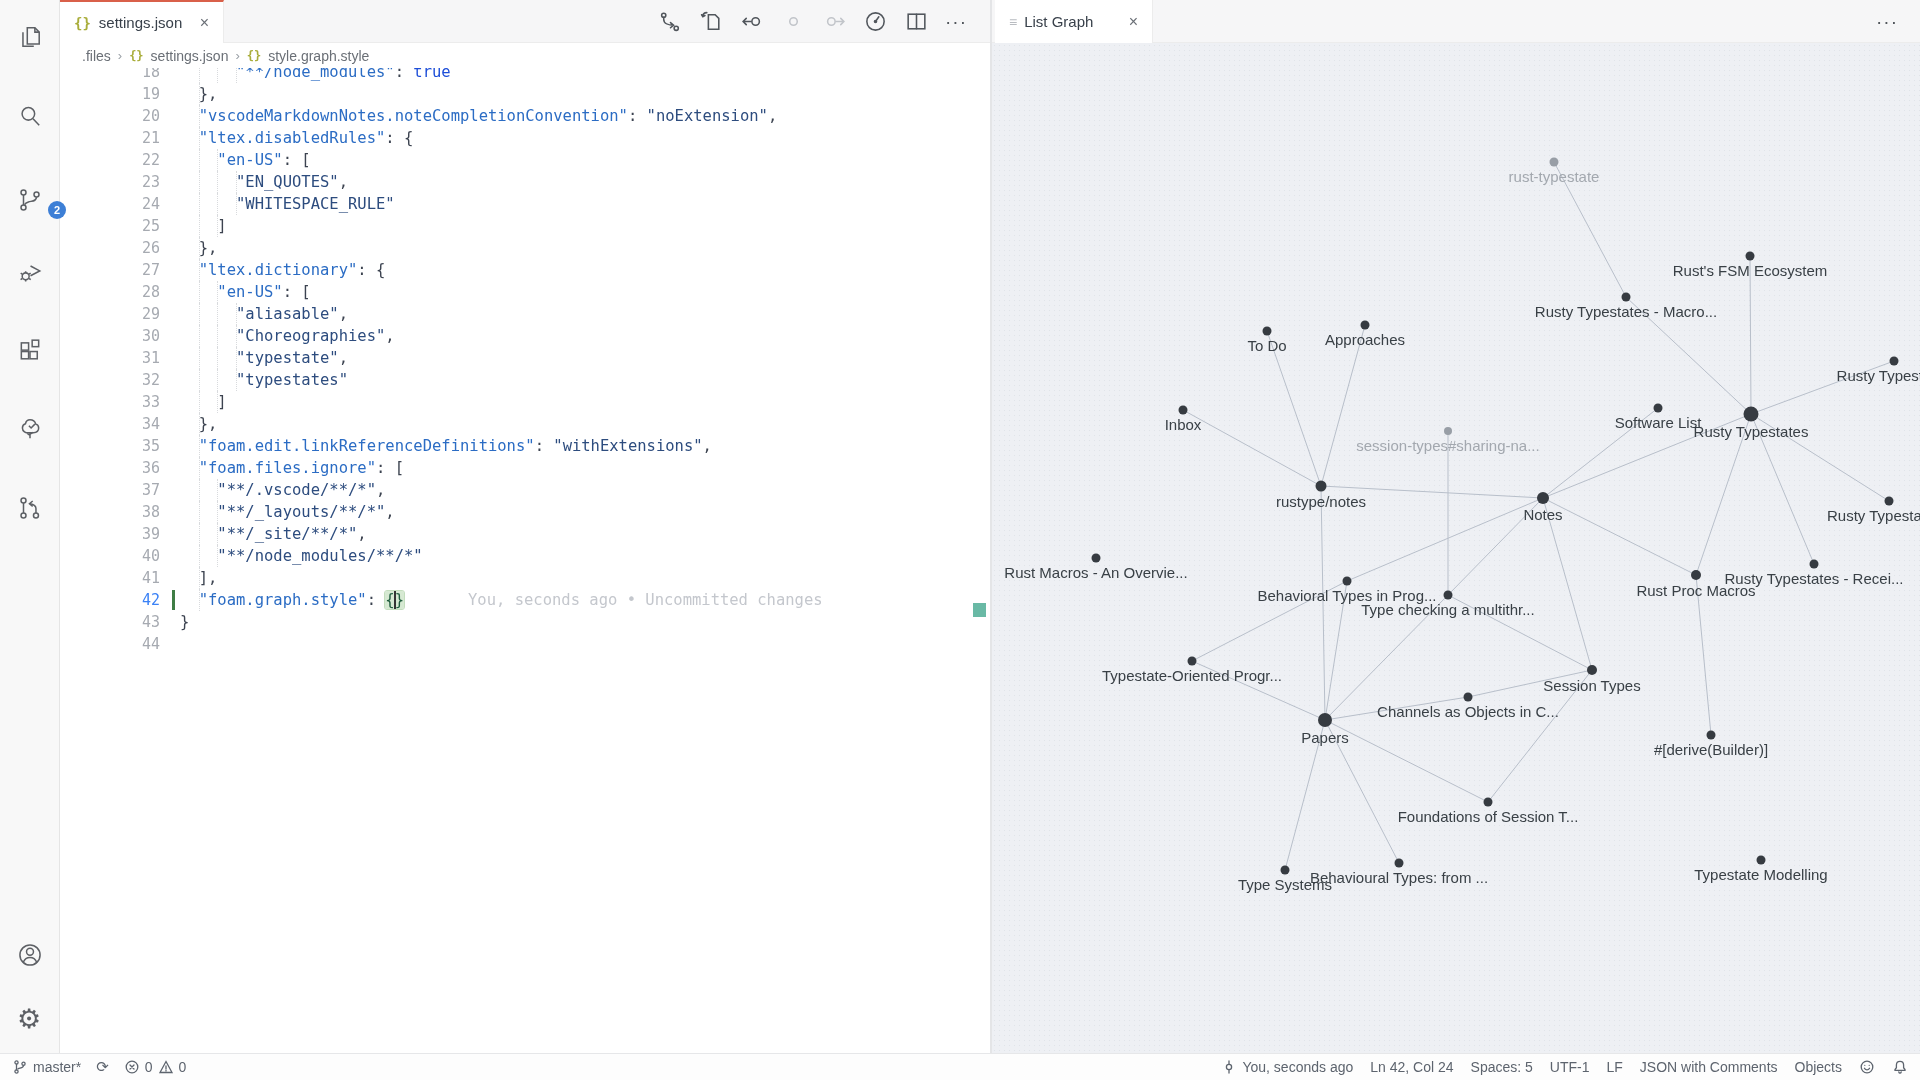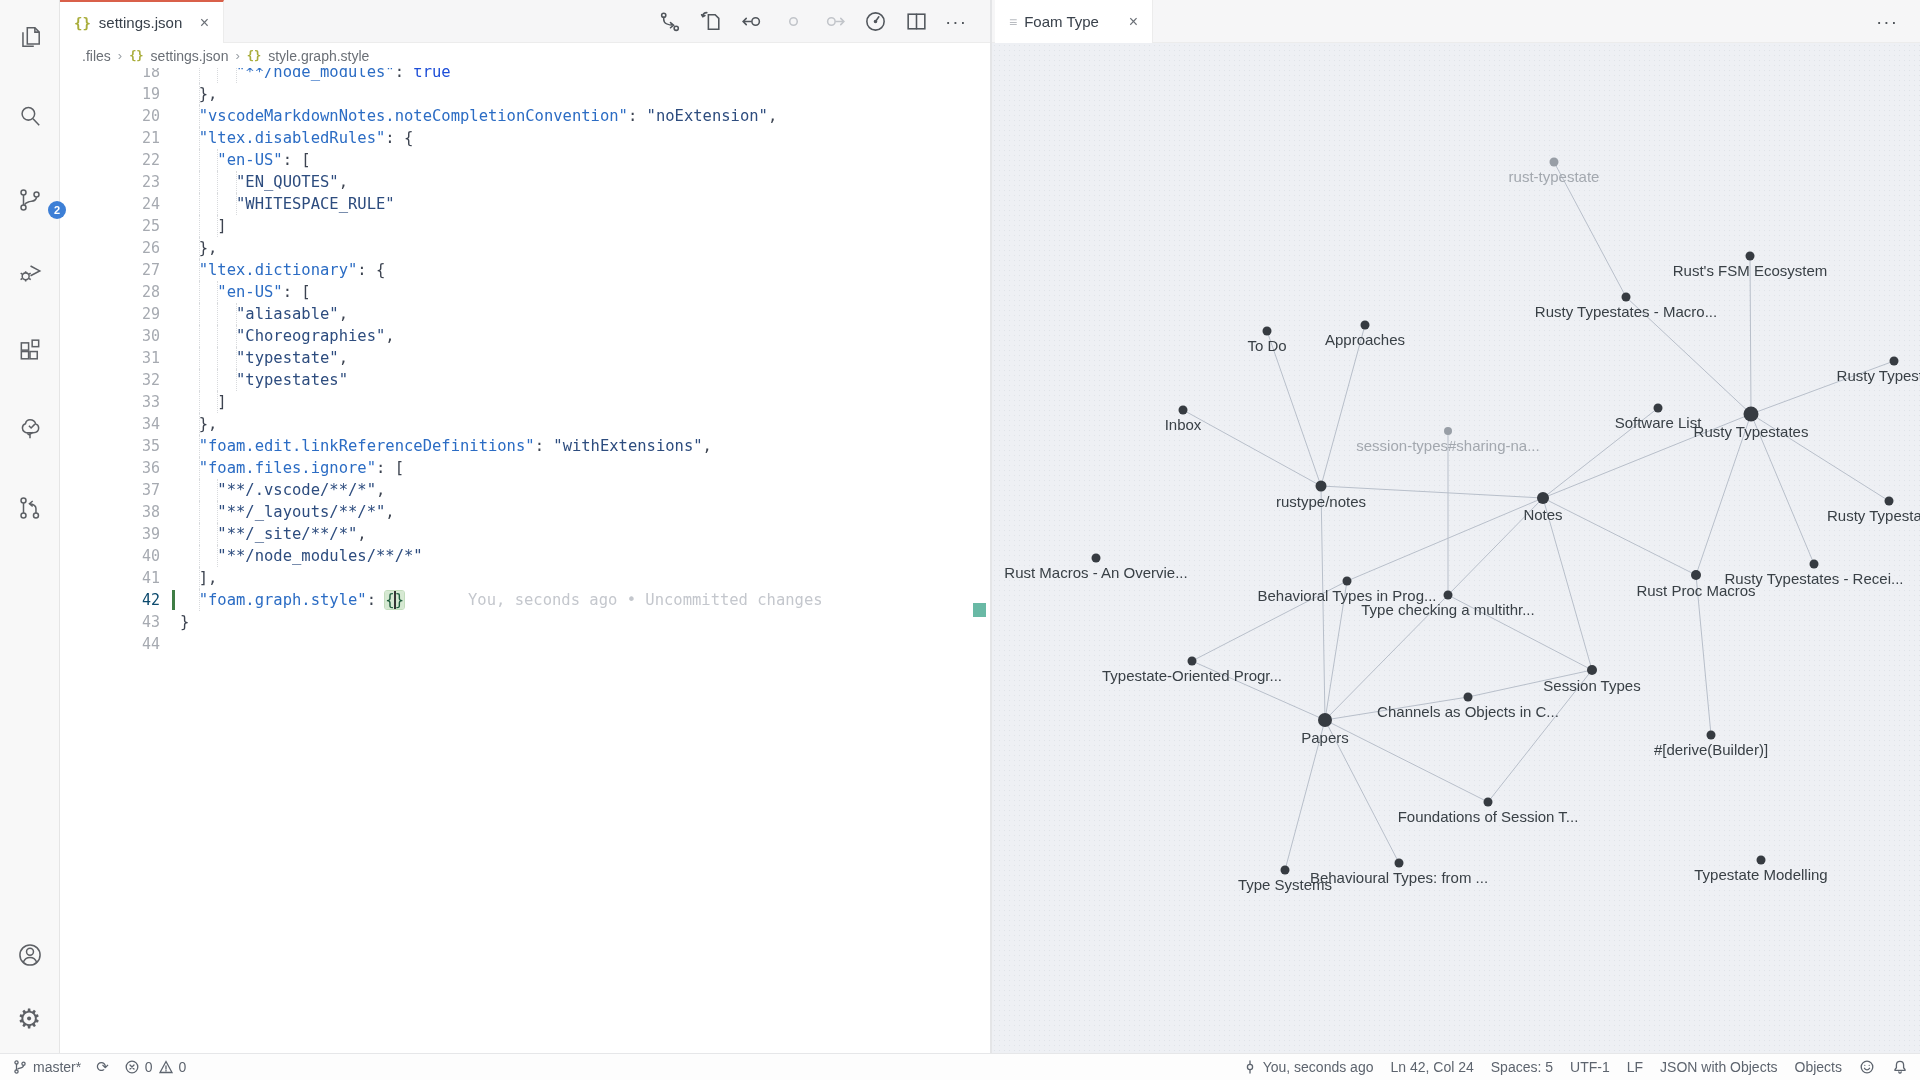--- a/index.html
+++ b/index.html
@@ -34,21 +34,21 @@
   #breadcrumb { position:absolute; left:0; top:43px; right:0; height:25px; background:#fff;
     display:flex; align-items:center; gap:7px; padding-left:22px; font-size:14px; color:#6a6f76; }
   .bc-sep { color:#9aa0a6; font-size:13px; }
   .bc-json { color:#a9ad3a; font-weight:bold; font-size:12px; font-family:"DejaVu Sans Mono",monospace; }
 
   #editor-content { position:absolute; left:0; top:68px; right:0; bottom:0; overflow:hidden; background:#fff; }
   #code-lines { margin-top:-7px; font-family:"DejaVu Sans Mono","Liberation Mono",monospace;
     font-size:15.5px; white-space:pre; }
   .cline { height:22px; line-height:22px; position:relative; }
   .ln { display:inline-block; width:100px; text-align:right; color:#a6aab1; font-size:15px; }
-  .cline.active .ln { color:#0c4a6e; }
+  .cline.active .ln { color:#3b82f6; }
   .gut { display:inline-block; width:20px; }
   .gut-mod { position:absolute; left:112px; top:1px; width:3px; height:20px; background:#3f7d45; }
   .guide { position:absolute; top:0; height:22px; width:0; border-left:1px dotted #d8dadd; }
   .tk-p { color:#3c4350; }
   .tk-k { color:#2b6cc4; }
   .tk-s { color:#2d4c7e; }
   .tk-b { color:#1d4ed8; }
   .tk-brk { background:#d6e9d2; color:#1f5c3d; outline:1px solid #c3ddbd; border-radius:2px; }
   .tk-blame { color:#c4c7cd; margin-left:64px; }
   .cursor { position:absolute; left:334px; top:2px; width:1.5px; height:18px; background:#333; }
@@ -205,21 +205,21 @@
     <div id="overview-mark"></div>
   </div>
 </div>
 
 <div id="sash"></div>
 
 <div id="graph-panel">
   <div id="panel-tabbar">
     <div class="tab" id="panel-tab">
       <span class="list-glyph">≡</span>
-      <span class="tab-label">Foam Type</span>
+      <span class="tab-label">List Graph</span>
       <span class="tab-close">×</span>
     </div>
     <div id="panel-more" class="more-dots">···</div>
   </div>
   <div id="graph-area">
       <svg width="928" height="1010" id="graph-svg">
         <line x1="562" y1="119" x2="634" y2="254" stroke="#b8bfca" stroke-width="1"></line>
         <line x1="634" y1="254" x2="759" y2="371" stroke="#b8bfca" stroke-width="1"></line>
         <line x1="758" y1="213" x2="759" y2="371" stroke="#b8bfca" stroke-width="1"></line>
         <line x1="902" y1="318" x2="759" y2="371" stroke="#b8bfca" stroke-width="1"></line>
@@ -349,21 +349,21 @@
     <span class="sb-item">
         <span>Spaces: 5</span>
       </span>
     <span class="sb-item">
         <span>UTF-1</span>
       </span>
     <span class="sb-item">
         <span>LF</span>
       </span>
     <span class="sb-item">
-        <span>JSON with Objects</span>
+        <span>JSON with Comments</span>
       </span>
     <span class="sb-item">
         <span>Objects</span>
       </span>
     <span class="sb-item">
       <svg viewBox="0 0 16 16">
           <circle cx="8" cy="8" r="5.8"></circle>
           <path d="M5.8 6.3h.01M10.2 6.3h.01M5.5 9.3c.7 1 1.5 1.5 2.5 1.5s1.8-.5 2.5-1.5"></path>
         </svg>
     </span>

